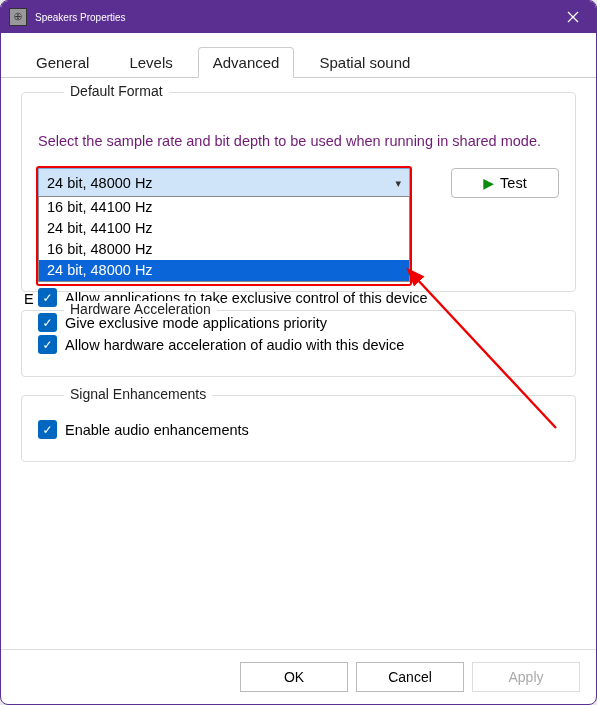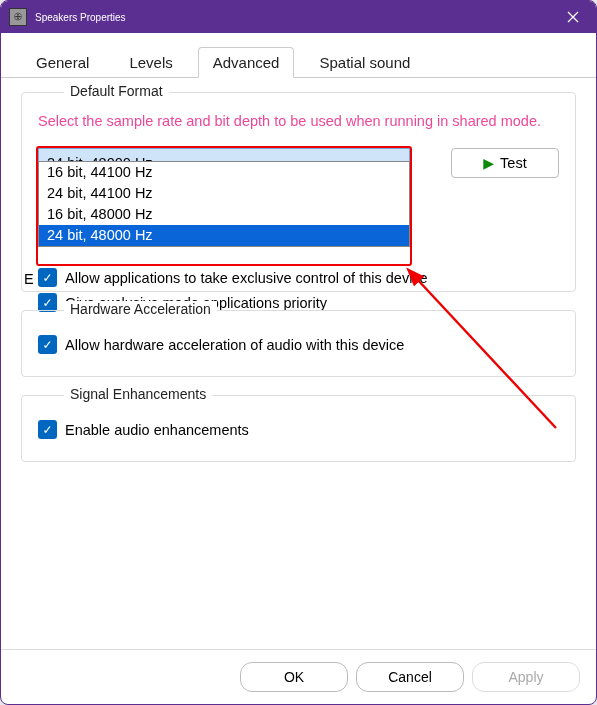--- a/index.html
+++ b/index.html
@@ -9,37 +9,37 @@
   .titlebar-icon { width: 18px; height: 18px; background: #999; border: 1px solid #333; margin-right: 8px; display: flex; align-items: center; justify-content: center; }
   .titlebar-icon span { color: #222; font-size: 10px; }
   .title-text { flex: 1; font-size: 10px; }
   .close-btn { width: 46px; height: 32px; background: transparent; border: none; color: #fff; font-size: 14px; cursor: pointer; display: flex; align-items: center; justify-content: center; }
   .tabs { display: flex; border-bottom: 1px solid #ccc; padding: 14px 20px 0 20px; gap: 10px; }
   .tab { padding: 6px 14px; font-size: 15px; color: #222; cursor: pointer; border: 1px solid transparent; border-bottom: none; }
   .tab.active { border: 1px solid #ccc; border-bottom: 1px solid #fff; margin-bottom: -1px; background: #fff; border-radius: 4px 4px 0 0; }
   .content { flex: 1; padding: 14px 20px 10px 20px; overflow: hidden; position: relative; }
   .group { border: 1px solid #ddd; border-radius: 4px; margin-bottom: 18px; padding: 18px 16px 16px 16px; position: relative; }
   .group-title { position: absolute; top: -10px; left: 6px; background: #fff; padding: 0 6px; font-size: 14px; color: #222; margin-left: 36px; }
-  .desc { font-size: 14.5px; color: #ec4899; line-height: 1.45; margin-bottom: 16px; }
+  .desc { font-size: 14.5px; color: #701a75; line-height: 1.45; margin-bottom: 16px; margin-top: 20px; }
   .format-row { display: flex; align-items: flex-start; gap: 10px; }
   .select-wrap { position: relative; flex: 1; }
   .select-box { width: 372px; height: 30px; border: 1px solid #7aa7d9; background: #cfe4f8; padding: 0 8px; display: flex; align-items: center; justify-content: space-between; font-size: 14.5px; cursor: pointer; }
   .chevron { font-size: 11px; color: #333; }
   .highlight-border { position: absolute; border: 2px solid #e00; border-radius: 3px; left: -2px; top: -2px; width: 376px; height: 120px; pointer-events: none; z-index: 5; }
-  .dropdown { position: absolute; top: 13px; left: 0; width: 372px; background: #fff; border: 1px solid #888; z-index: 3; }
+  .dropdown { position: absolute; top: 28px; left: 0; width: 372px; background: #fff; border: 1px solid #888; z-index: 3; }
   .dropdown-item { padding: 0 8px; height: 21px; line-height: 21px; font-size: 14.5px; cursor: pointer; }
   .dropdown-item.selected { background: #0a66d8; color: #fff; }
   .test-btn { width: 108px; height: 30px; border: 1px solid #bbb; background: #fff; border-radius: 4px; display: flex; align-items: center; justify-content: center; gap: 6px; font-size: 14.5px; cursor: pointer; }
   .play-icon { color: #0a8a0a; font-size: 14px; }
   .chk-row { display: flex; align-items: center; gap: 8px; margin: 6px 0; font-size: 14.5px; }
   .checkbox { width: 19px; height: 19px; background: #0067c0; border-radius: 3px; display: flex; align-items: center; justify-content: center; color: #fff; font-size: 12px; cursor: pointer; }
   .exclusive-group { margin-top: 90px; }
   .restore { width: 150px; height: 34px; border: 1px solid #ddd; background: #f9f9f9; color: #888; border-radius: 4px; font-size: 14px; margin-top: 8px; margin-left: 8px; }
   .footer { border-top: 1px solid #ddd; padding: 12px 16px; display: flex; justify-content: flex-end; gap: 8px; }
-  .footer button { width: 108px; height: 30px; border: 1px solid #bbb; background: #fff; border-radius: 12px; font-size: 14px; cursor: pointer; }
+  .footer button { width: 108px; height: 30px; border: 1px solid #bbb; background: #fff; border-radius: 0; font-size: 14px; cursor: pointer; }
   .footer button.disabled { color: #aaa; border-color: #ddd; cursor: default; }
   .arrow-svg { position: absolute; z-index: 6; pointer-events: none; }
   .exclusive-letter { position:absolute; left:-14px; top:3px; font-size:14.5px; }
 </style>
 </head>
 <body>
 
 <div class="window">
 
   <div class="titlebar">

